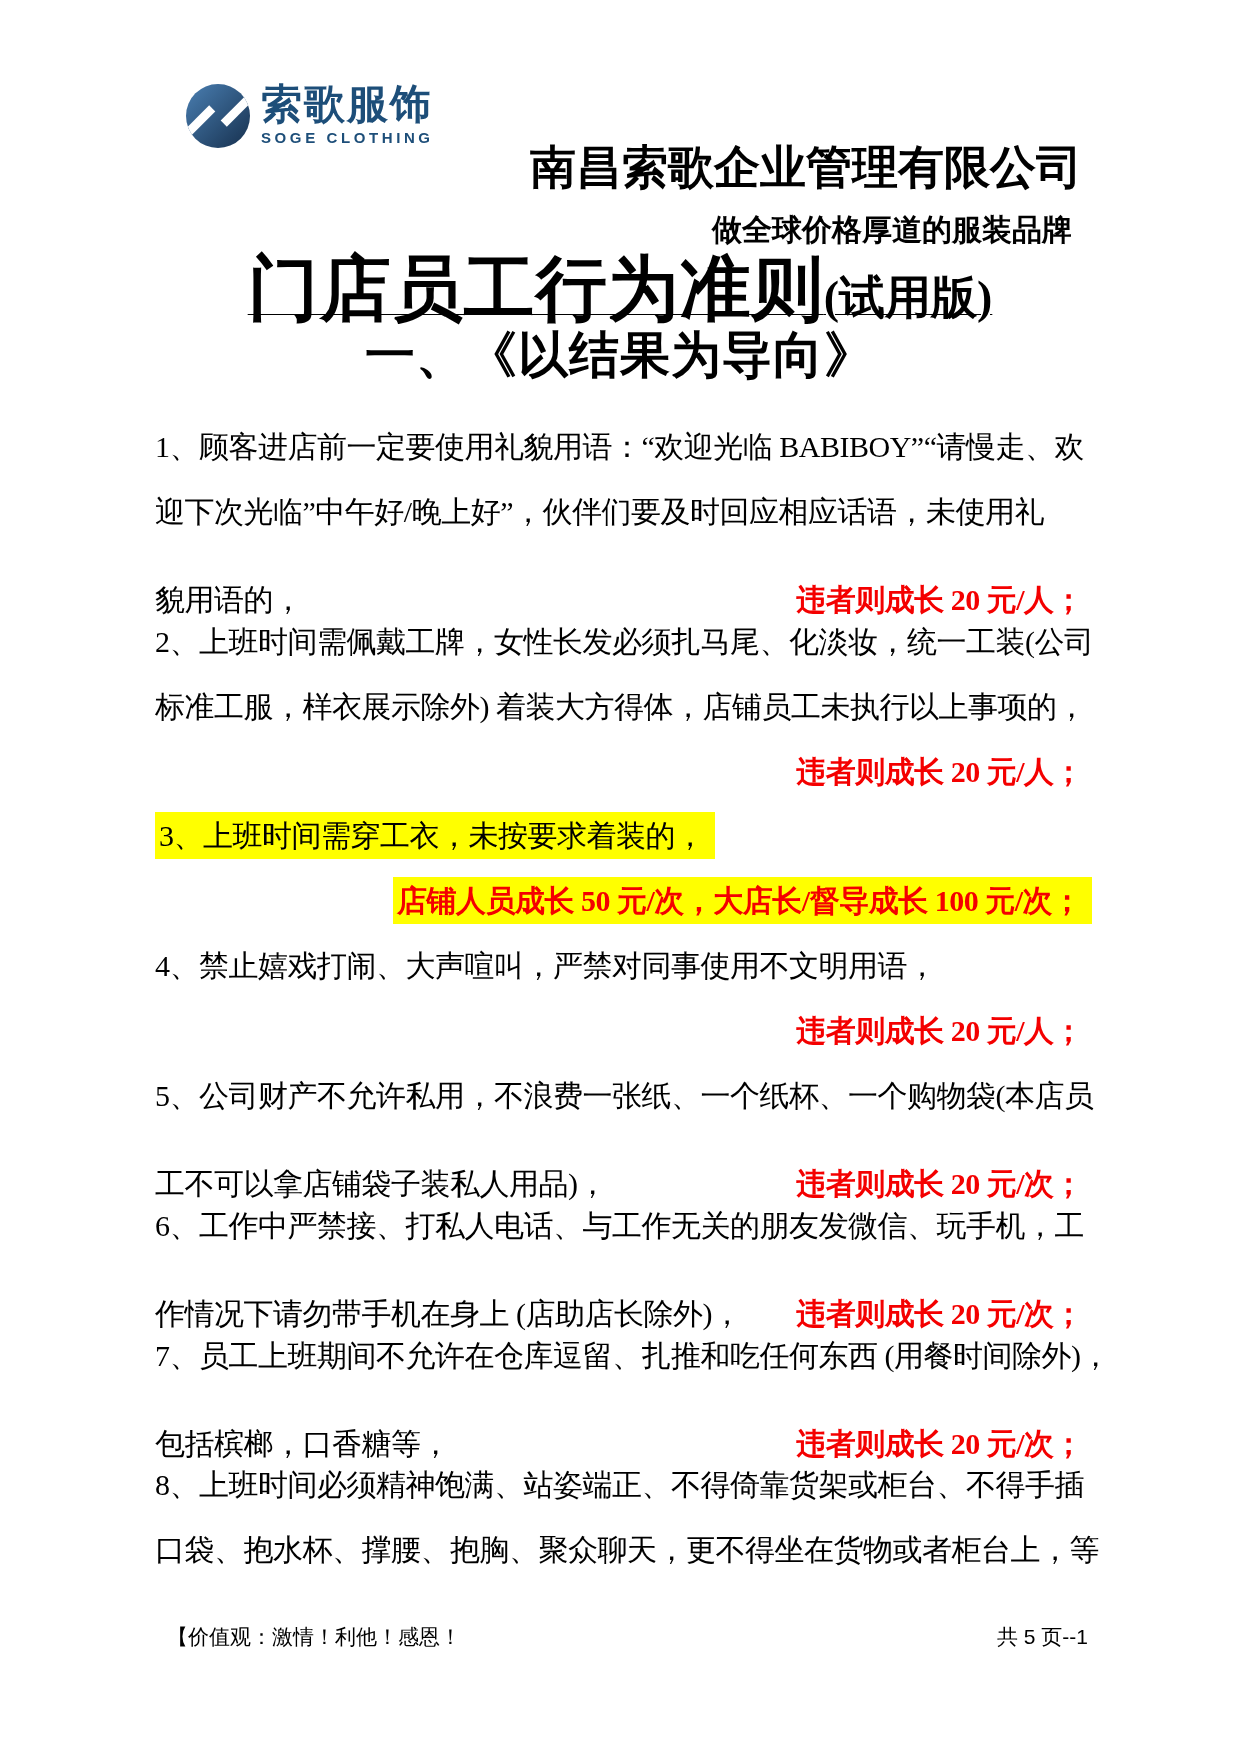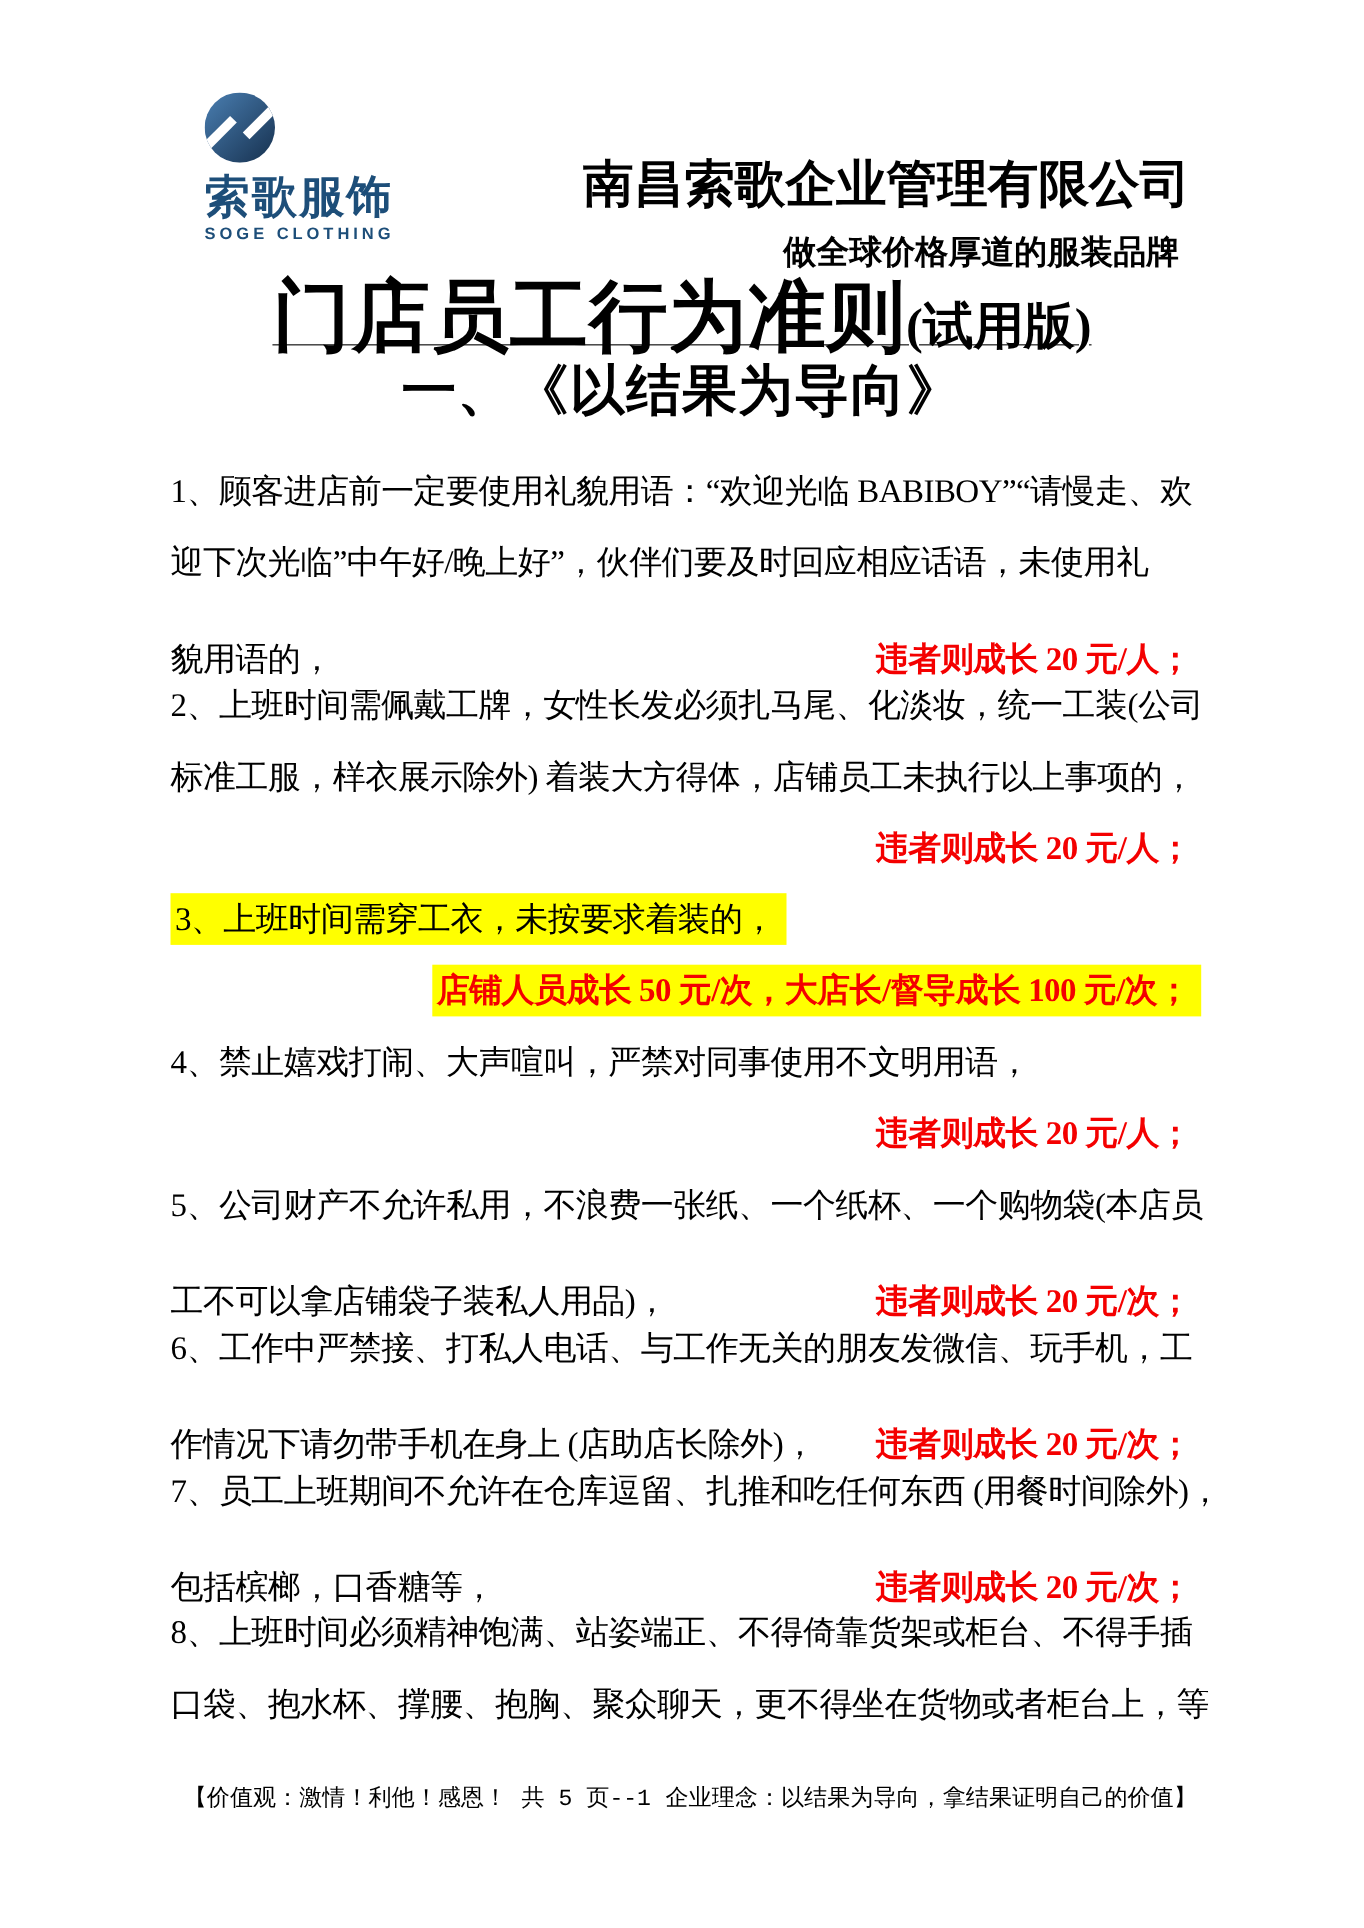--- a/index.html
+++ b/index.html
@@ -2,21 +2,21 @@
 <html style="--penalty-red: #f40000; --highlight-yellow: #ffff00; --logo-dark: #16304e; --logo-light: #4a7fb2; --logo-text: #1d4e79;"><head>
 <meta charset="utf-8">
 <style>
   html,body{margin:0;padding:0;background:#888;}
   .page{
     position:relative;width:1240px;height:1753px;margin:0 auto;background:#ffffff;
     overflow:hidden;color:#000;
     font-family:"Liberation Serif","DejaVu Serif",serif;
   }
   
-  .logo{position:absolute;left:186px;top:84px;display:flex;align-items:flex-start;gap:11px;flex-direction:column;}
+  .logo{position:absolute;left:186px;top:84px;display:flex;align-items:flex-start;gap:11px;}
   .logo-icon{width:64px;height:64px;display:block;}
   .stop-light{stop-color:var(--logo-light,#4a7fb2);}
   .stop-dark{stop-color:var(--logo-dark,#16304e);}
   .logo-txt{display:flex;flex-direction:column;}
   .logo-cn{font-family:"Liberation Sans","DejaVu Sans",sans-serif;font-weight:bold;
            font-size:41px;line-height:41px;color:var(--logo-text,#1d4e79);letter-spacing:2px;}
   .logo-en{font-family:"Liberation Sans","DejaVu Sans",sans-serif;font-weight:bold;
            font-size:15px;line-height:15px;margin-top:5px;letter-spacing:3.6px;color:var(--logo-text,#1d4e79);}
   .company{position:absolute;top:141px;right:158px;font-family:"Liberation Sans","DejaVu Sans",sans-serif;
            font-weight:bold;font-size:46px;line-height:52px;white-space:nowrap;}
@@ -33,21 +33,21 @@
   .bline{position:absolute;left:155px;right:157px;font-size:30px;line-height:42px;
          letter-spacing:-0.5px;white-space:nowrap;}
   .bline.split{display:flex;justify-content:space-between;align-items:baseline;}
   .bline.right{text-align:right;}
   .bline.indent{padding-left:238px;}
   .penalty{color:var(--penalty-red,#f40000);font-weight:bold;margin-top:23px;}
   .hl{background:var(--highlight-yellow,#ffff00);padding:7px 10px 7px 4px;}
   
   .footer{position:absolute;top:1624px;left:167px;right:152px;display:flex;
           justify-content:space-between;align-items:baseline;
-          font-family:Liberation Mono, monospace;font-size:21px;line-height:26px;
+          font-family:Liberation Sans, sans-serif;font-size:21px;line-height:26px;
           white-space:nowrap;}
 </style>
 </head>
 <body>
 
 <div class="page">
 
   <div class="logo">
     <svg class="logo-icon" viewBox="0 0 100 100">
       <defs>
@@ -108,16 +108,15 @@
         <span>包括槟榔，口香糖等，</span>
         <span class="penalty">违者则成长 20 元/次；</span>
       </div>
       <div class="bline" style="top: 1464px;"><span>8、上班时间必须精神饱满、站姿端正、不得倚靠货架或柜台、不得手插</span></div>
       <div class="bline" style="top: 1529px;"><span>口袋、抱水杯、撑腰、抱胸、聚众聊天，更不得坐在货物或者柜台上，等</span></div>
     </div>
 
   <div class="footer">
     <span>【价值观：激情！利他！感恩！</span>
     <span>共 5 页--1</span>
-    <span>企业理念：以结果为导向，拿结果证明自己的价值】</span>
   </div>
 
 </div>
 
 </body></html>

